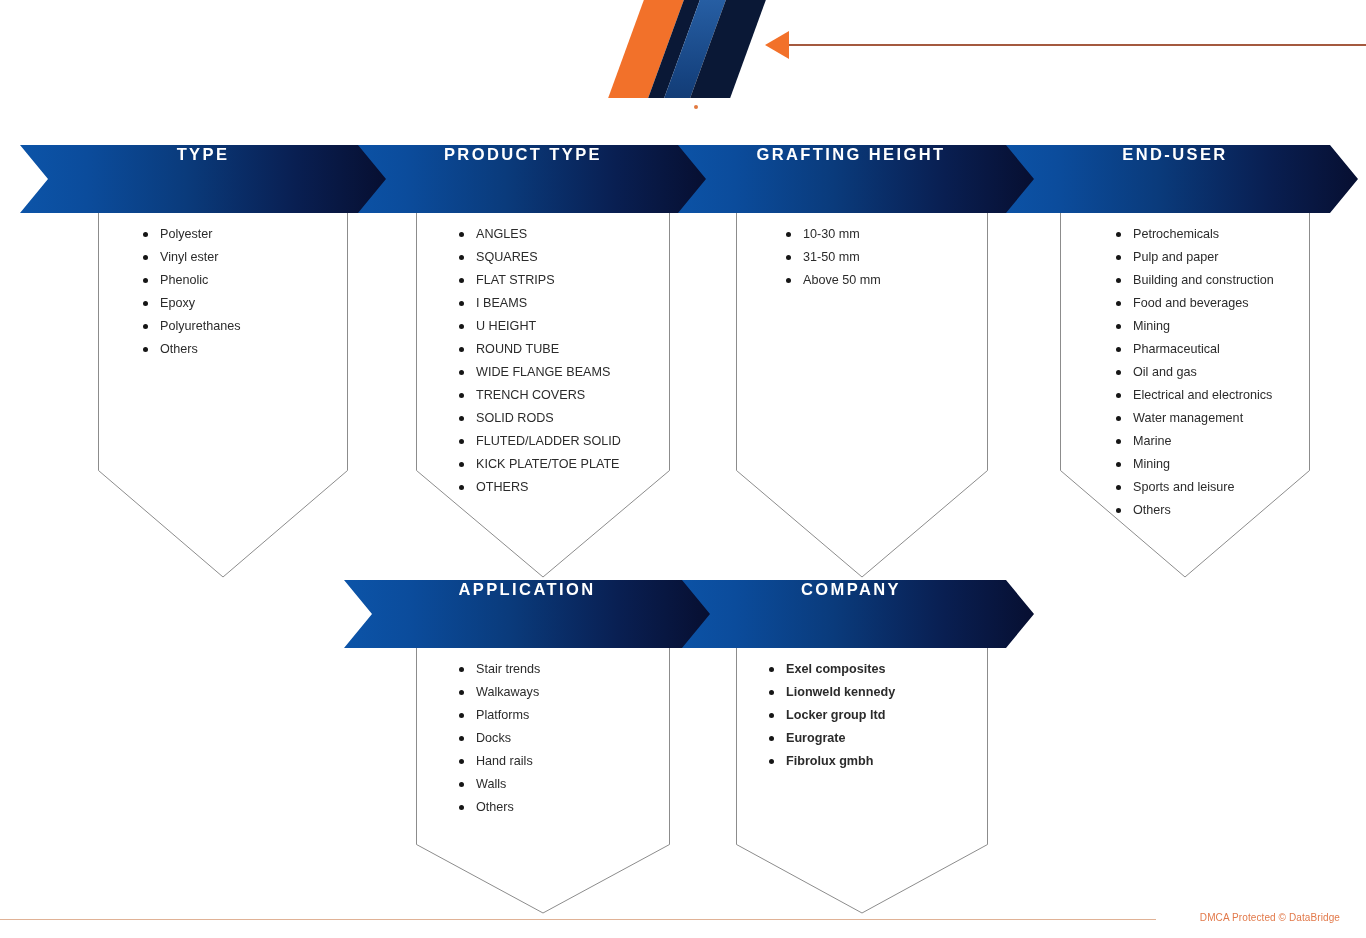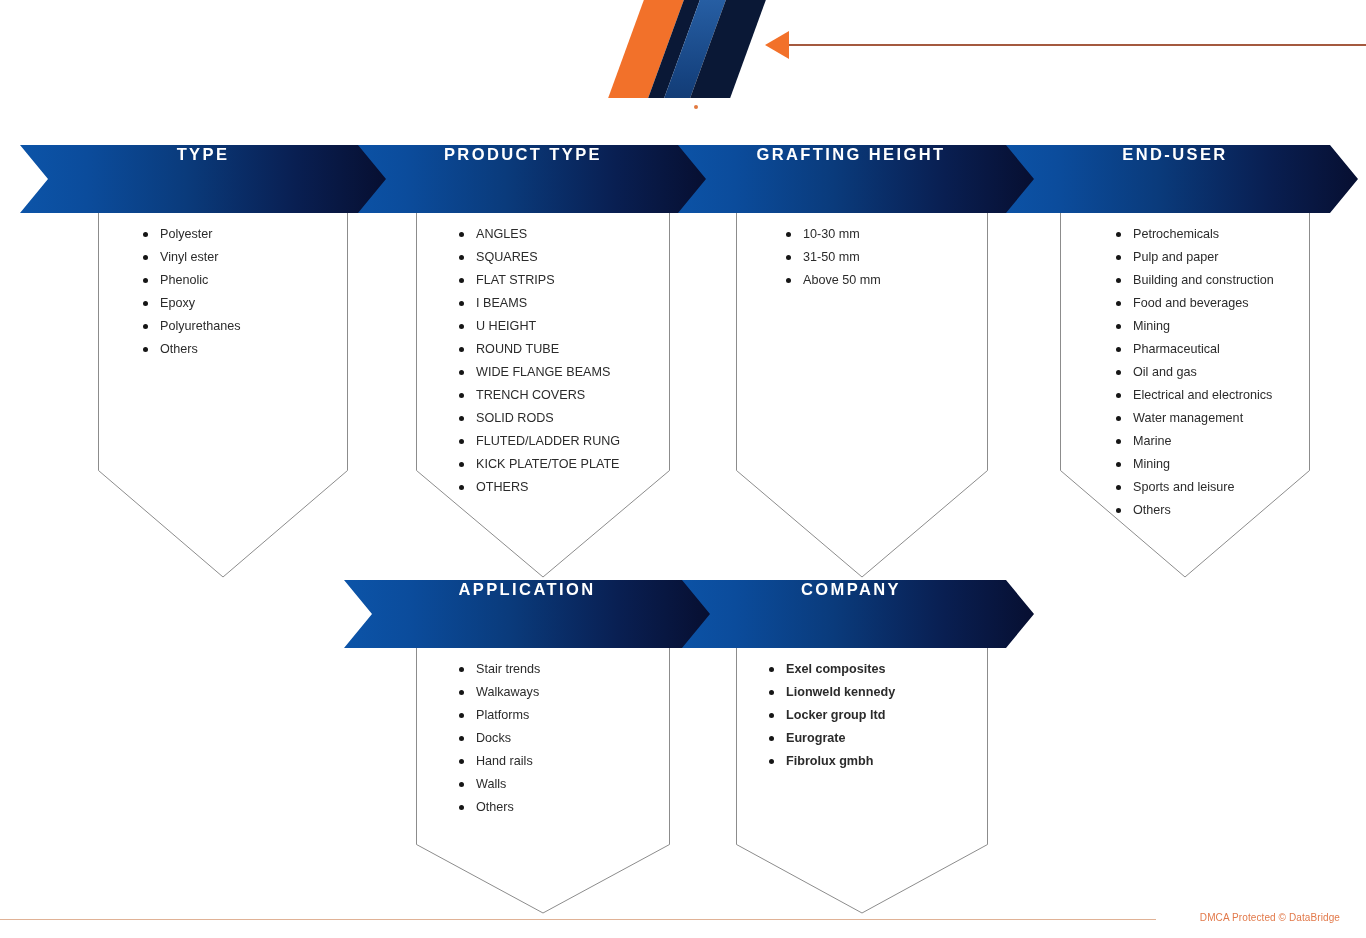--- a/index.html
+++ b/index.html
@@ -330,21 +330,21 @@
     <li>
       <span class="bullet"></span>
       <span>TRENCH COVERS</span>
     </li>
     <li>
       <span class="bullet"></span>
       <span>SOLID RODS</span>
     </li>
     <li>
       <span class="bullet"></span>
-      <span>FLUTED/LADDER RUNG</span>
+      <span>FLUTED/LADDER SOLID</span>
     </li>
     <li>
       <span class="bullet"></span>
       <span>KICK PLATE/TOE PLATE</span>
     </li>
     <li>
       <span class="bullet"></span>
       <span>OTHERS</span>
     </li>
   </ul>

